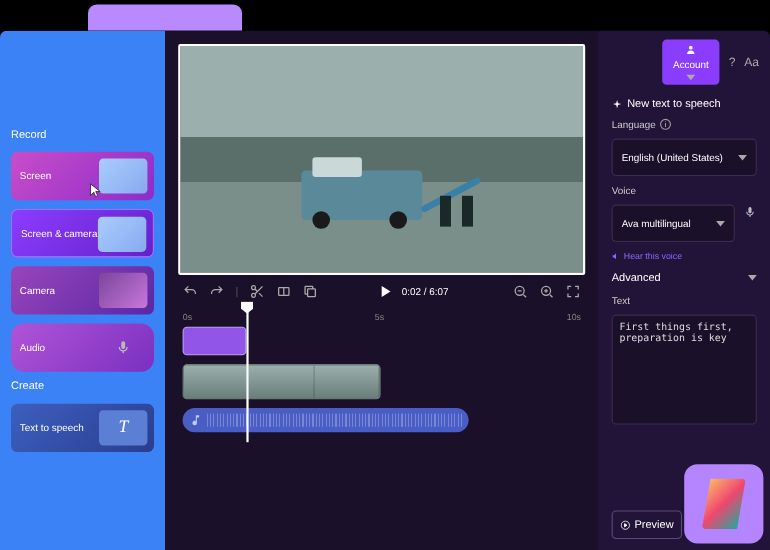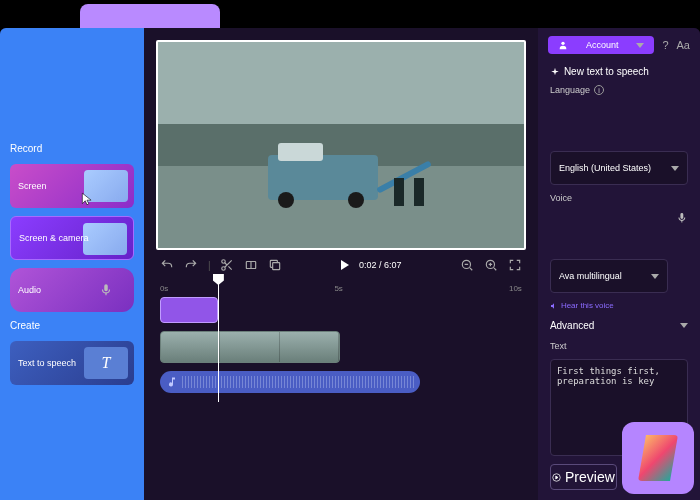--- a/index.html
+++ b/index.html
@@ -38,29 +38,29 @@
 .playhead::before { content: ''; position: absolute; top: -8px; left: -5px; width: 11px; height: 11px; background: #fff; clip-path: polygon(0 0, 100% 0, 100% 60%, 50% 100%, 0 60%); }
 .track-row { height: 30px; margin-bottom: 4px; position: relative; }
 .clip-purple { position: absolute; left: 4px; top: 0; width: 58px; height: 26px; background: #9155e8; border: 1px solid #c19cff; border-radius: 4px; }
 .clip-video { position: absolute; left: 4px; top: 0; width: 180px; height: 32px; background: #5a6f6a; border-radius: 4px; display: flex; overflow: hidden; border: 1px solid #6b7f7a; }
 .clip-video .vframe { flex: 1; background: linear-gradient(#9bb0ad, #6a7f7a); border-right: 1px solid rgba(0,0,0,0.2); }
 .clip-audio { position: absolute; left: 4px; top: 0; width: 260px; height: 22px; background: #4a5dc4; border-radius: 11px; display: flex; align-items: center; padding: 0 6px; gap: 4px; }
 .audio-icon { width: 12px; height: 12px; color: #c0c8ff; }
 .waveform { flex: 1; height: 12px; background: repeating-linear-gradient(90deg, #8a99dd 0 1px, transparent 1px 3px); opacity: 0.7; }
 .right-panel { width: 174px; background: #221438; padding: 10px 12px; display: flex; flex-direction: column; gap: 8px; color: #fff; font-size: 10px; }
 .top-bar { display: flex; justify-content: flex-end; align-items: center; gap: 8px; margin: -2px -2px 4px; }
-.acct-btn { background: #8b3dff; color: #fff; font-size: 9px; padding: 4px 10px; border-radius: 4px; border: none; cursor: pointer; display: flex; align-items: center; gap: 18px; }
+.acct-btn { background: #8b3dff; color: #fff; font-size: 9px; padding: 4px 10px; border-radius: 4px; border: none; cursor: pointer; display: flex; align-items: center; gap: 4px; flex-direction: column; }
 .help-icon { color: #aaa; font-size: 11px; cursor: pointer; }
 .panel-title { color: #fff; font-size: 10px; display: flex; align-items: center; gap: 4px; }
 .field-label { color: #ccc; font-size: 9px; display: flex; align-items: center; gap: 4px; }
-.dropdown { width: 100%; height: 14px; background: #1a1029; border: 1px solid #3a2d52; border-radius: 4px; color: #fff; font-size: 9px; padding: 16px 8px; display: flex; align-items: center; justify-content: space-between; cursor: pointer; margin-top: 48px; }
+.dropdown { width: 100%; height: 14px; background: #1a1029; border: 1px solid #3a2d52; border-radius: 4px; color: #fff; font-size: 9px; padding: 16px 8px; display: flex; align-items: center; justify-content: space-between; cursor: pointer; }
 .hear-link { color: #8b6bff; font-size: 8px; display: flex; align-items: flex-end; gap: 3px; cursor: pointer; }
 .textarea { width: 100%; height: 100px; background: #1a1029; border: 1px solid #3a2d52; border-radius: 4px; color: #ddd; font-size: 9px; padding: 6px; resize: none; }
 .actions { display: flex; gap: 6px; margin-top: auto; }
-.btn-outline { flex: 1; height: 26px; background: transparent; border: 1px solid #5a4a7a; border-radius: 4px; color: #fff; font-size: 14px; cursor: pointer; display: flex; align-items: center; justify-content: center; gap: 4px; }
+.btn-outline { flex: 1; height: 26px; background: transparent; border: 1px solid #5a4a7a; border-radius: 4px; color: #fff; font-size: 10px; cursor: pointer; display: flex; align-items: center; justify-content: center; gap: 4px; }
 .btn-primary { flex: 1; height: 26px; background: #8b3dff; border: none; border-radius: 4px; color: #fff; font-size: 9px; cursor: pointer; display: flex; align-items: center; justify-content: center; gap: 4px; }
 .advanced-row { display: flex; justify-content: space-between; align-items: center; color: #fff; font-size: 10px; cursor: pointer; padding: 2px 0; }
 .logo-tile { position: absolute; bottom: 6px; right: 6px; width: 72px; height: 72px; background: #b585ff; border-radius: 12px; display: flex; align-items: center; justify-content: center; }
 .logo-shape { width: 40px; height: 46px; background: linear-gradient(135deg, #ffd166 0%, #ef476f 50%, #26a69a 90%); clip-path: polygon(20% 0, 100% 0, 80% 100%, 0 100%); border-radius: 4px; }
 .cursor { position: absolute; width: 14px; height: 18px; pointer-events: none; z-index: 10; }
 .chevron { width: 0; height: 0; border-left: 4px solid transparent; border-right: 4px solid transparent; border-top: 5px solid #aaa; }
 .info-circle { width: 10px; height: 10px; border: 1px solid #999; border-radius: 50%; font-size: 7px; display: inline-flex; align-items: center; justify-content: center; }
 .sep { color: #555; }
 .mic-icon { width: 14px; height: 14px; fill: #bbb; }
 </style>
@@ -80,20 +80,24 @@
       <svg class="cursor" style="left:70px;top:26px" viewBox="0 0 24 24">
           <path fill="#fff" stroke="#000" stroke-width="1" d="M4 2 L4 20 L9 15 L12 22 L15 20 L12 14 L19 14 Z"></path>
         </svg>
     </div>
 
     <div class="card card1">
       <span class="card-label">Screen &amp; camera</span>
       <div class="card-thumb thumb-screen"></div>
     </div>
 
+    <div class="card card3">
+      <span class="card-label">Camera</span>
+      <div class="card-thumb thumb-face"></div>
+    </div>
 
     <div class="card card4">
       <span class="card-label">Audio</span>
       <div class="card-thumb thumb-audio">
         <svg class="mic-icon" viewBox="0 0 24 24">
             <path d="M12 14a3 3 0 003-3V5a3 3 0 00-6 0v6a3 3 0 003 3zm5-3a5 5 0 01-10 0H5a7 7 0 006 6.92V21h2v-3.08A7 7 0 0019 11h-2z"></path>
           </svg>
       </div>
     </div>
 

